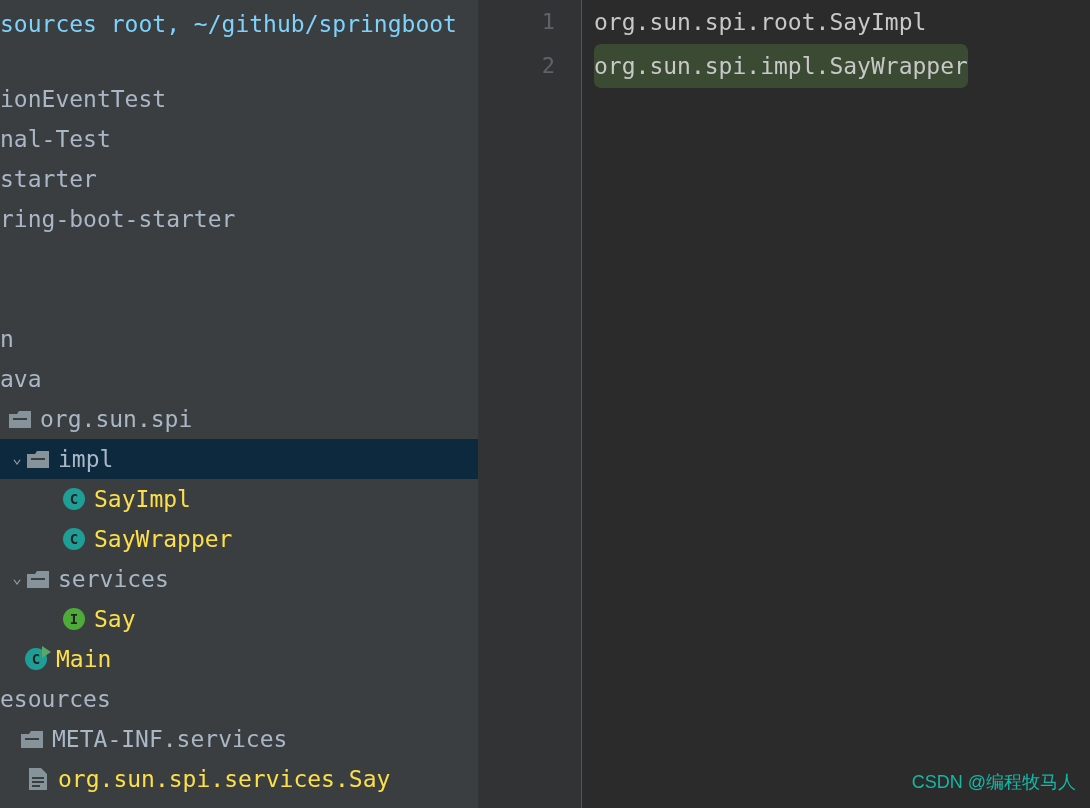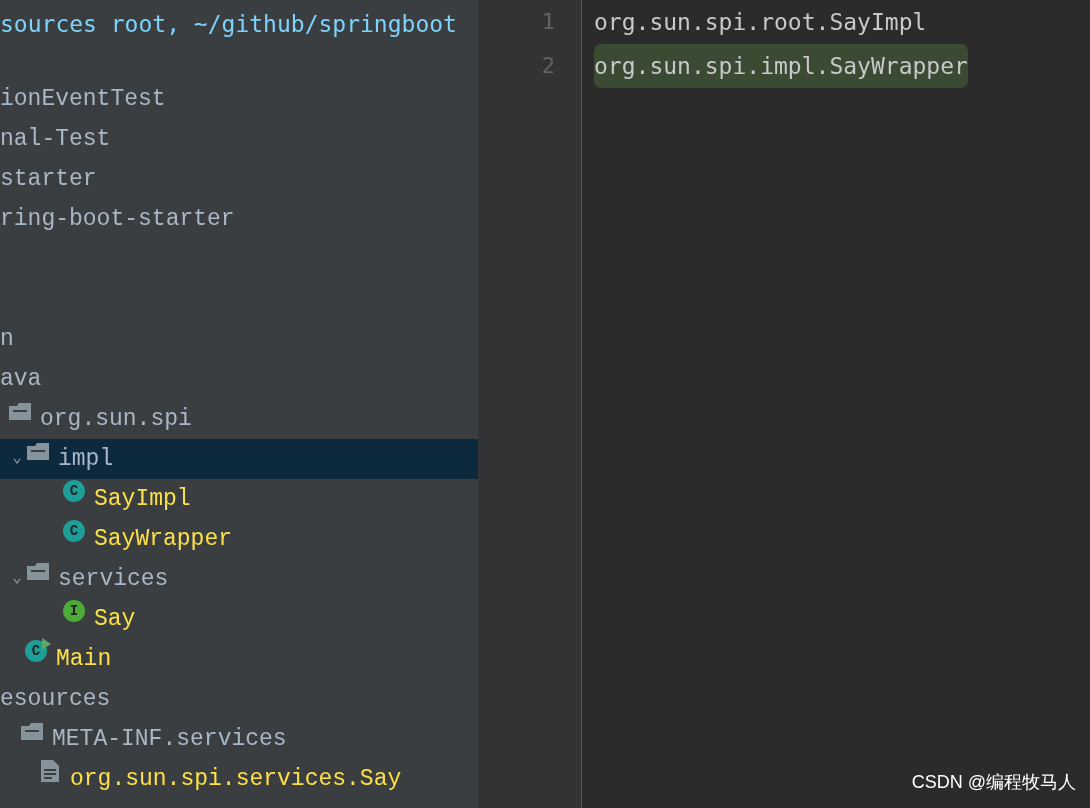--- a/index.html
+++ b/index.html
@@ -25,23 +25,23 @@
     color: #7dd3fc;
     font-size: 23px;
     padding: 4px 0 0 0;
     white-space: nowrap;
   }
   .tree {
     margin-top: 35px;
   }
   .tree-row {
     display: flex;
+    align-items: center;
     height: 40px;
     white-space: nowrap;
-    font-family: Liberation Mono, monospace;
   }
   .tree-row.selected {
     background: #0d293e;
   }
   .expander {
     width: 18px;
     display: inline-flex;
     justify-content: center;
     color: #9aa0a6;
     font-size: 16px;
@@ -117,21 +117,21 @@
   .editor .line.hl {
     background: #3a4a33;
     display: inline-block;
     border-radius: 7px;
   }
   .watermark {
     position: fixed;
     right: 14px;
     bottom: 6px;
     font-size: 18px;
-    color: #ffffff;
+    color: #14b8a6;
     font-family: sans-serif;
     margin-left: 36px;
   }
 </style>
 </head>
 <body>
 
 <div class="sidebar">
   <div class="breadcrumb"> sources root, ~/github/springboot</div>
   <div class="tree" id="tree">
@@ -213,21 +213,21 @@
       </div>
       <div class="tree-row" style="padding-left: 20px;">
         <span class="ficon pkg-icon">
           <svg width="22" height="18" viewBox="0 0 22 18">
             <path d="M0 4 L8 4 L10 1 L22 1 L22 18 L0 18 Z" fill="#87939a"></path>
             <rect x="4" y="8" width="14" height="2" fill="#3b3e40"></rect>
           </svg>
         </span>
         <span class="label">META-INF.services</span>
       </div>
-      <div class="tree-row" style="padding-left: 38px;">
+      <div class="tree-row" style="padding-left: 26px;">
         <span class="ficon file-icon">
           <svg width="18" height="22" viewBox="0 0 18 22">
             <path d="M0 0 L12 0 L18 6 L18 22 L0 22 Z" fill="#87939a"></path>
             <rect x="3" y="9" width="12" height="2" fill="#3b3e40"></rect>
             <rect x="3" y="13" width="12" height="2" fill="#3b3e40"></rect>
             <rect x="3" y="17" width="8" height="2" fill="#3b3e40"></rect>
           </svg>
         </span>
         <span class="label orange">org.sun.spi.services.Say</span>
       </div>

